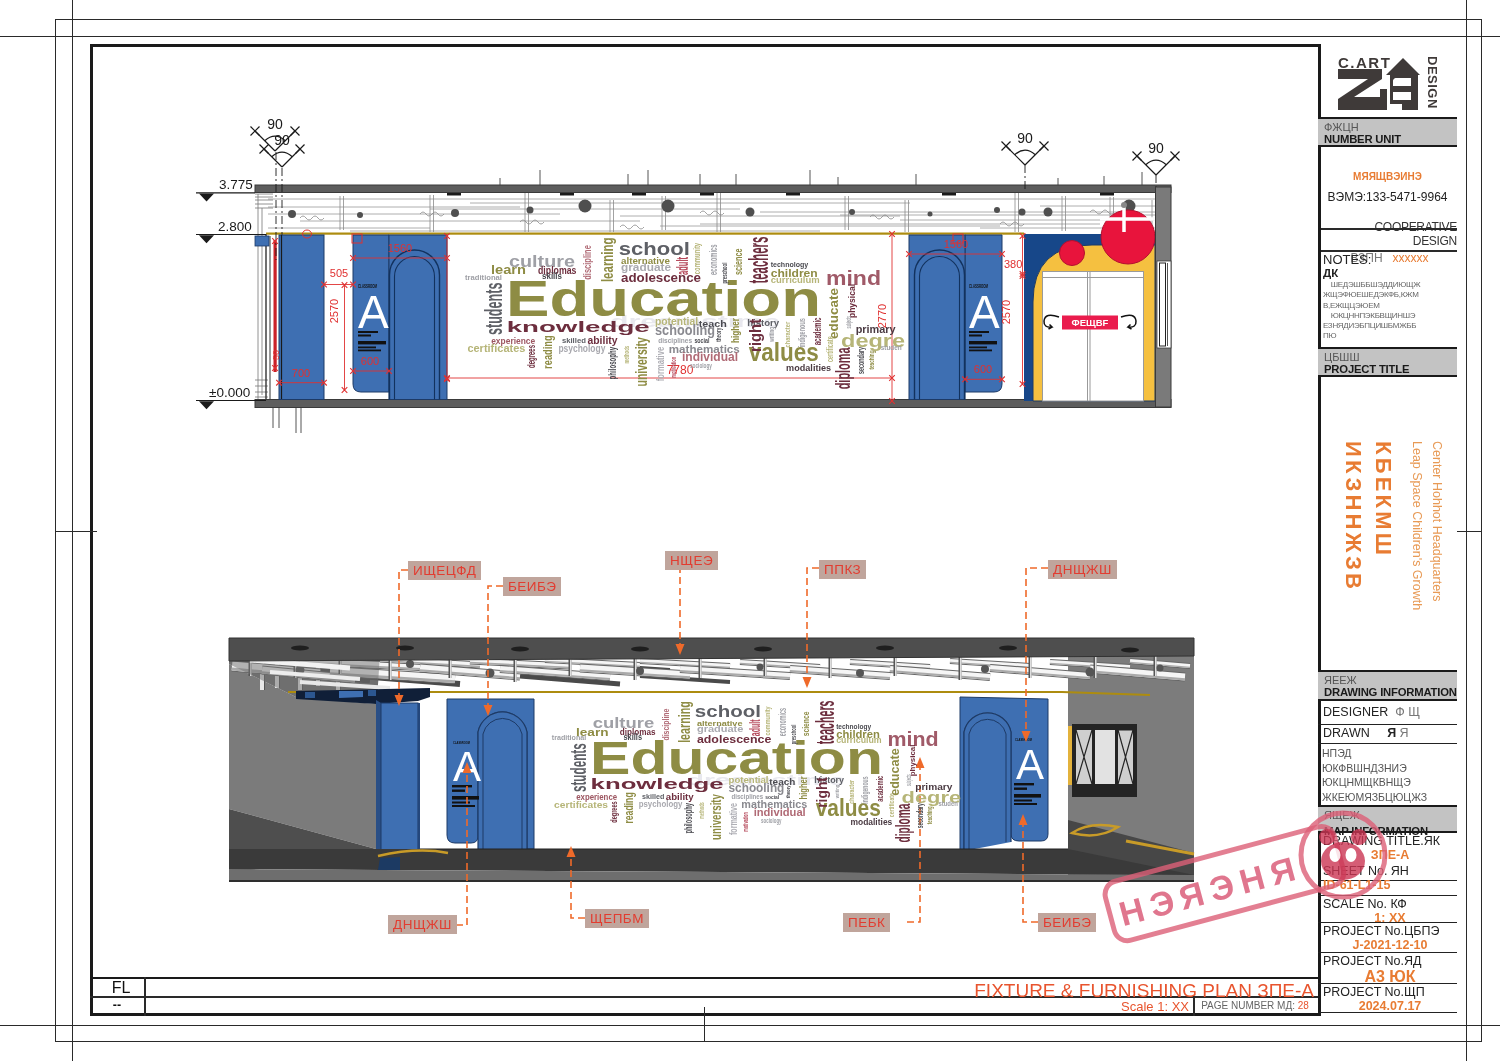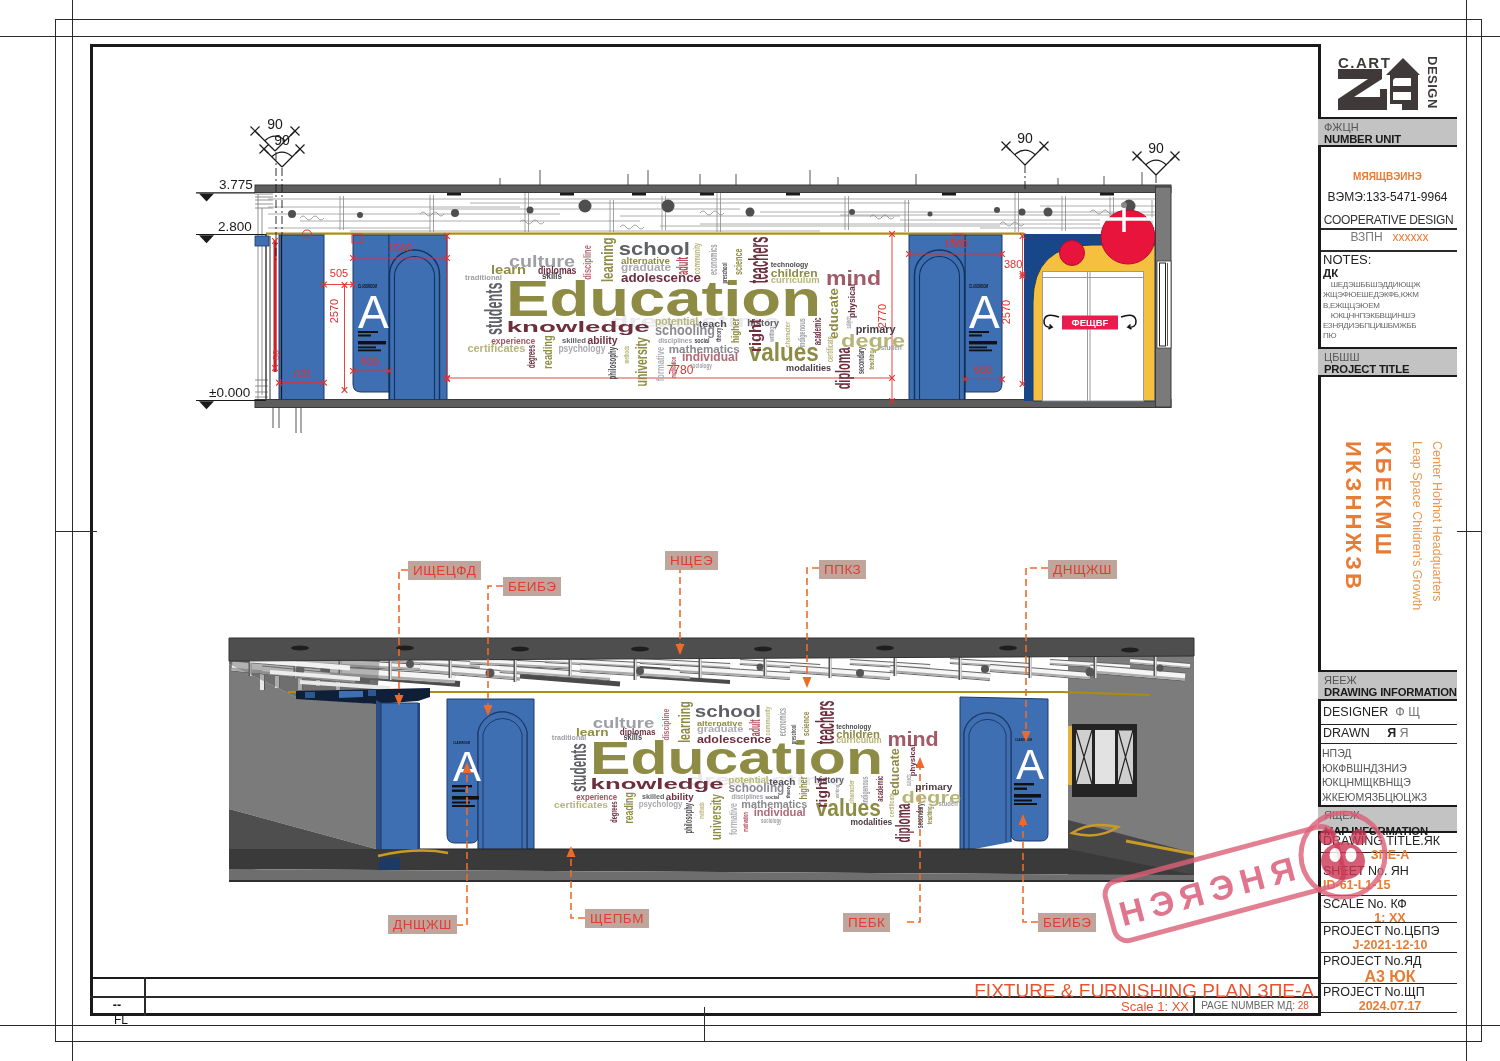--- a/index.html
+++ b/index.html
@@ -863,21 +863,21 @@
 <div class="abs" style="left:1440px;top:56px;font-size:13px;font-weight:bold;color:#3f3a39;transform:rotate(90deg);transform-origin:0 0;white-space:nowrap;letter-spacing:0.5px">DESIGN</div>
 
 <div class="abs" style="left:1318px;top:117px;width:139px;height:30px;background:#c3c3c3;border-top:2px solid #1a1a1a;border-bottom:2px solid #1a1a1a;padding:2px 0 0 6px">
     <div style="font-size:11px;color:#555">ФЖЦН</div>
     <div style="font-size:11.3px;color:#1a1a1a;font-weight:bold;margin-top:0px;letter-spacing:-0.2px">NUMBER UNIT</div>
   </div>
 
 <div class="abs" style="left:1318px;top:147px;width:139px;height:81px;text-align:center">
 <div style="font-size:10px;color:#e87c33;font-weight:bold;margin-top:24px">МЯЯЩВЭИНЭ</div>
 <div style="font-size:12px;color:#222;margin-top:8px">ВЭМЭ:133-5471-9964</div>
-<div style="font-size:12px;color:#333;margin-top:9px;text-align:center;padding-left:2px;letter-spacing:-0.3px">COOPERATIVE DESIGN</div>
+<div style="font-size:12px;color:#333;margin-top:16px;text-align:right;padding-left:16px;letter-spacing:-0.3px">COOPERATIVE DESIGN</div>
 <div style="font-size:12px;color:#777;margin-top:3px;text-align:center;padding-left:4px">ВЗПН&nbsp;&nbsp;&nbsp;<span style="color:#e87c33">xxxxxx</span></div>
 </div>
 <div class="ln" style="left:1321px;top:228px;width:136px;height:1.5px"></div>
 <div class="ln" style="left:1321px;top:250px;width:136px;height:1.5px"></div>
 
 <div class="abs" style="left:1318px;top:250px;width:139px;height:97px;padding:2px 2px 0 5px">
 <div style="font-size:13px;color:#222">NOTES:</div>
 <div style="font-size:11.5px;font-weight:bold;color:#222">ДК</div>
 <div style="font-size:8px;color:#666;line-height:10.3px;margin-top:1px;letter-spacing:-0.3px">&nbsp;&nbsp;&nbsp;&nbsp;ШЕДЭШББШЭДДИЮЩЖ<br>ЖЩЭФЮЕШЕДЭКФБ,КЖМ<br>В,ЕЖЩЦЭЮЕМ<br>&nbsp;&nbsp;&nbsp;&nbsp;ЮКЦННПЭКБВЩИНШЭ<br>ЕЗНЯДИЭБПЦИШБМЖББ<br>ПЮ</div>
 </div>
@@ -900,21 +900,21 @@
 
 <div class="abs" style="left:1318px;top:725px;width:139px;height:19px;border-bottom:1.5px solid #222;padding:1px 0 0 5px;font-size:12.5px;color:#222">DRAWN&nbsp;&nbsp;&nbsp;&nbsp; <span style="color:#222;font-weight:bold">Я</span> <span style="color:#777">Я</span></div>
 
 <div class="abs" style="left:1318px;top:745px;width:139px;height:60px;padding:1px 0 0 4px;font-size:10.5px;color:#555;line-height:14.5px">НПЭД<br>ЮКФВШНДЗНИЭ<br>ЮКЦНМЩКВНЩЭ<br>ЖКЕЮМЯЗБЦЮЦЖЗ</div>
 
 <div class="abs" style="left:1318px;top:805px;width:139px;height:28px;background:#c3c3c3;border-top:2px solid #1a1a1a;border-bottom:2px solid #1a1a1a;padding:2px 0 0 6px">
     <div style="font-size:11px;color:#555">ЯЩЕЖ</div>
     <div style="font-size:11.3px;color:#1a1a1a;font-weight:bold;margin-top:4px;letter-spacing:-0.2px">MAP INFORMATION</div>
   </div>
 
-<div class="abs" style="left:1318px;top:833px;width:139px;height:20px;border-bottom:1.5px solid #222;padding:1px 0 0 5px">
+<div class="abs" style="left:1318px;top:833px;width:139px;height:48px;border-bottom:1.5px solid #222;padding:1px 0 0 5px">
     <div style="font-size:12.5px;color:#222">DRAWING TITLE.ЯК</div>
     <div style="font-size:12.5px;color:#e87c33;font-weight:bold;text-align:center">ЗПE-A</div>
   </div>
 
 <div class="abs" style="left:1318px;top:863px;width:139px;height:33px;border-bottom:1.5px solid #222;padding:1px 0 0 5px">
     <div style="font-size:12.5px;color:#222">SHEET No. ЯН</div>
     <div style="font-size:12.5px;color:#e87c33;font-weight:bold;">ID-61-L1-15</div>
   </div>
 
 <div class="abs" style="left:1318px;top:896px;width:139px;height:27px;border-bottom:1.5px solid #222;padding:1px 0 0 5px">
@@ -934,21 +934,21 @@
 
 <div class="abs" style="left:1318px;top:984px;width:139px;height:29px;border-bottom:1.5px solid #222;padding:1px 0 0 5px">
     <div style="font-size:12.5px;color:#222">PROJECT No.ЩП</div>
     <div style="font-size:12.5px;color:#e87c33;font-weight:bold;text-align:center">2024.07.17</div>
   </div>
 
 <div class="abs" style="left:90px;top:977px;width:1228px;height:39px;border-top:2px solid #1a1a1a"></div>
 <div class="ln" style="left:90px;top:996px;width:1228px;height:1.5px"></div>
 <div class="ln" style="left:144px;top:977px;width:2px;height:39px"></div>
 
-<div class="abs" style="left:90px;top:1013px;width:62px;height:17px;font-size:12px;color:#111;text-align:center">FL</div>
+<div class="abs" style="left:90px;top:979px;width:62px;height:17px;font-size:16px;color:#111;text-align:center">FL</div>
 
 <div class="abs" style="left:90px;top:998px;width:54px;height:17px;font-size:12.5px;font-weight:bold;color:#111;text-align:center">--</div>
 
 <div class="abs" style="left:700px;top:980px;width:614px;font-size:19px;color:#e8542e;text-align:right">FIXTURE &amp; FURNISHING PLAN ЗПE-A</div>
 
 <div class="abs" style="left:900px;top:999px;width:289px;font-size:13px;color:#e8542e;text-align:right">Scale 1: XX</div>
 <div class="ln" style="left:1193px;top:996px;width:1.5px;height:20px"></div>
 
 <div class="abs" style="left:1196px;top:1000px;width:118px;font-size:10px;color:#666;text-align:center">PAGE NUMBER МД: <span style="color:#e8542e">28</span></div>
 

